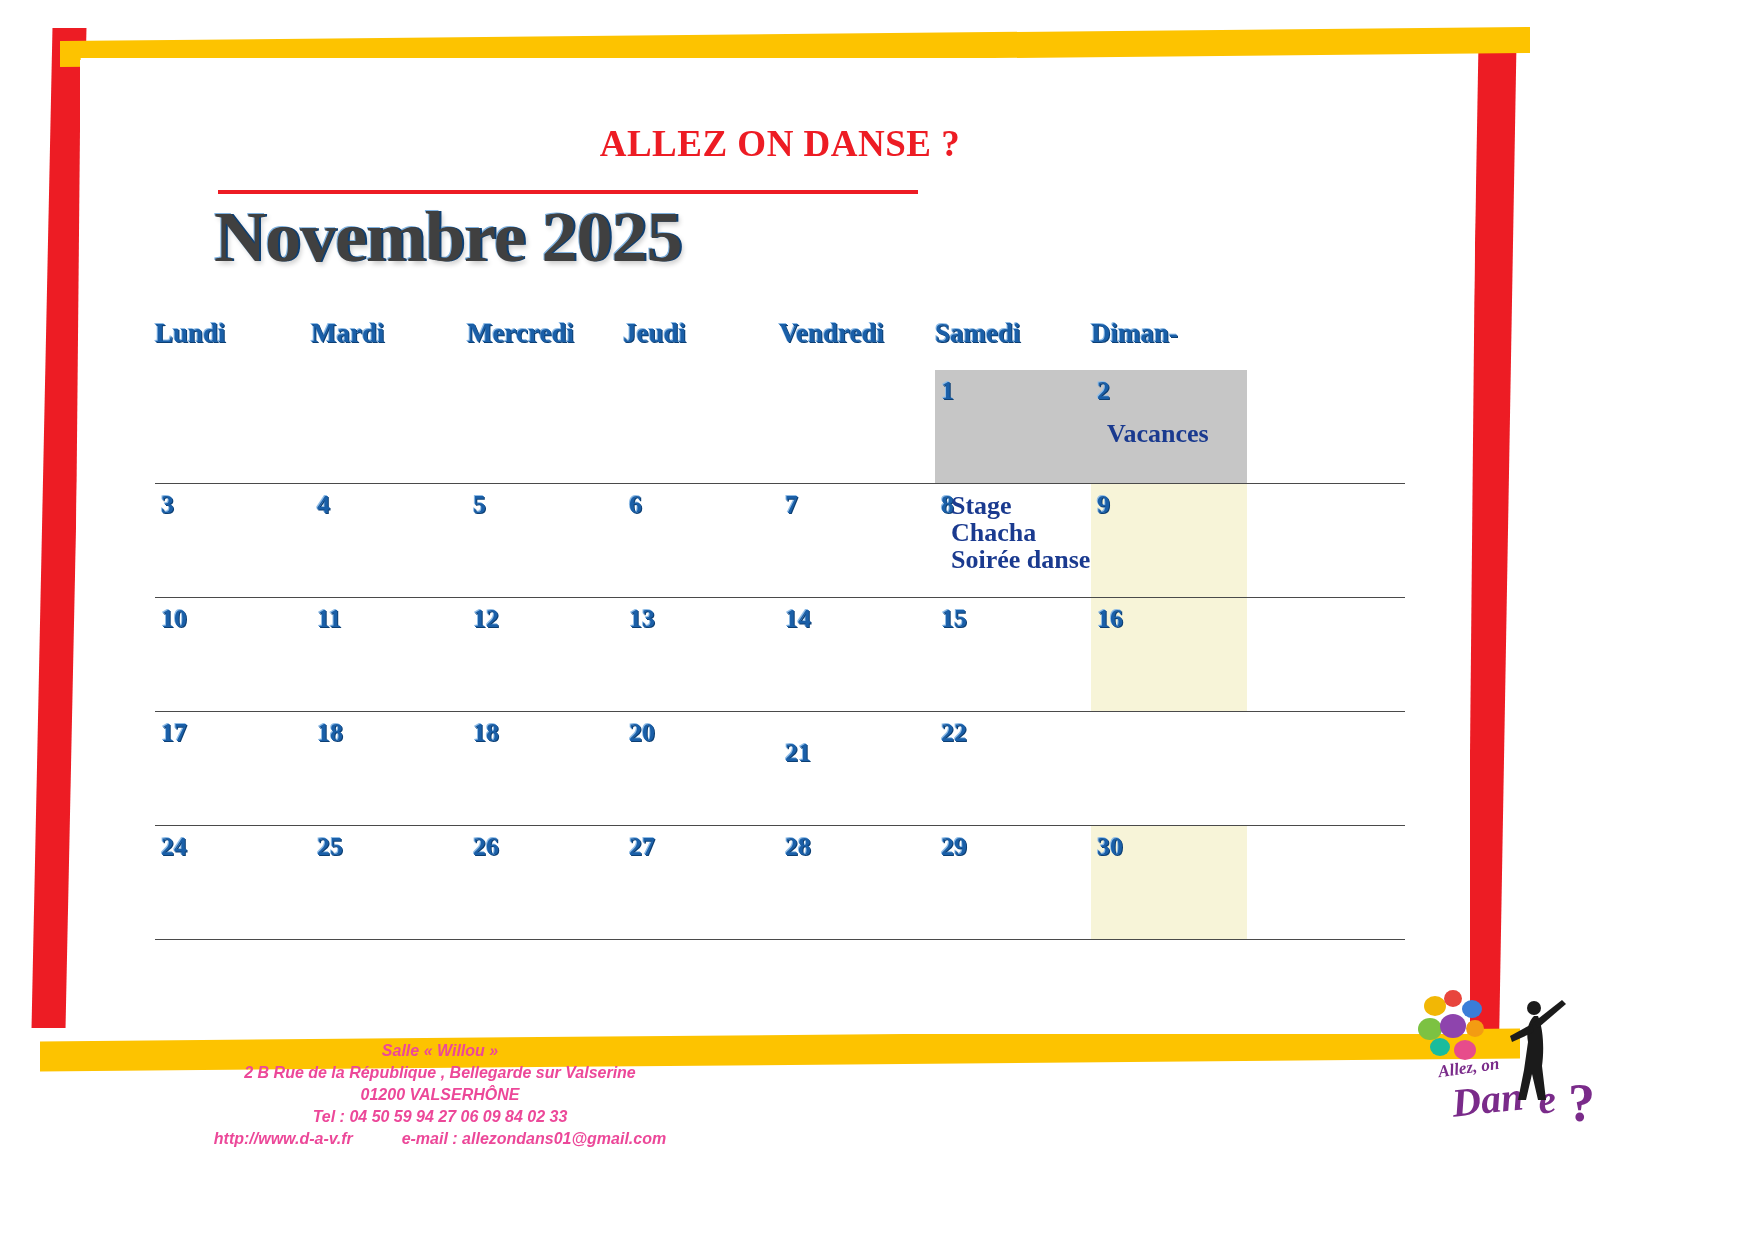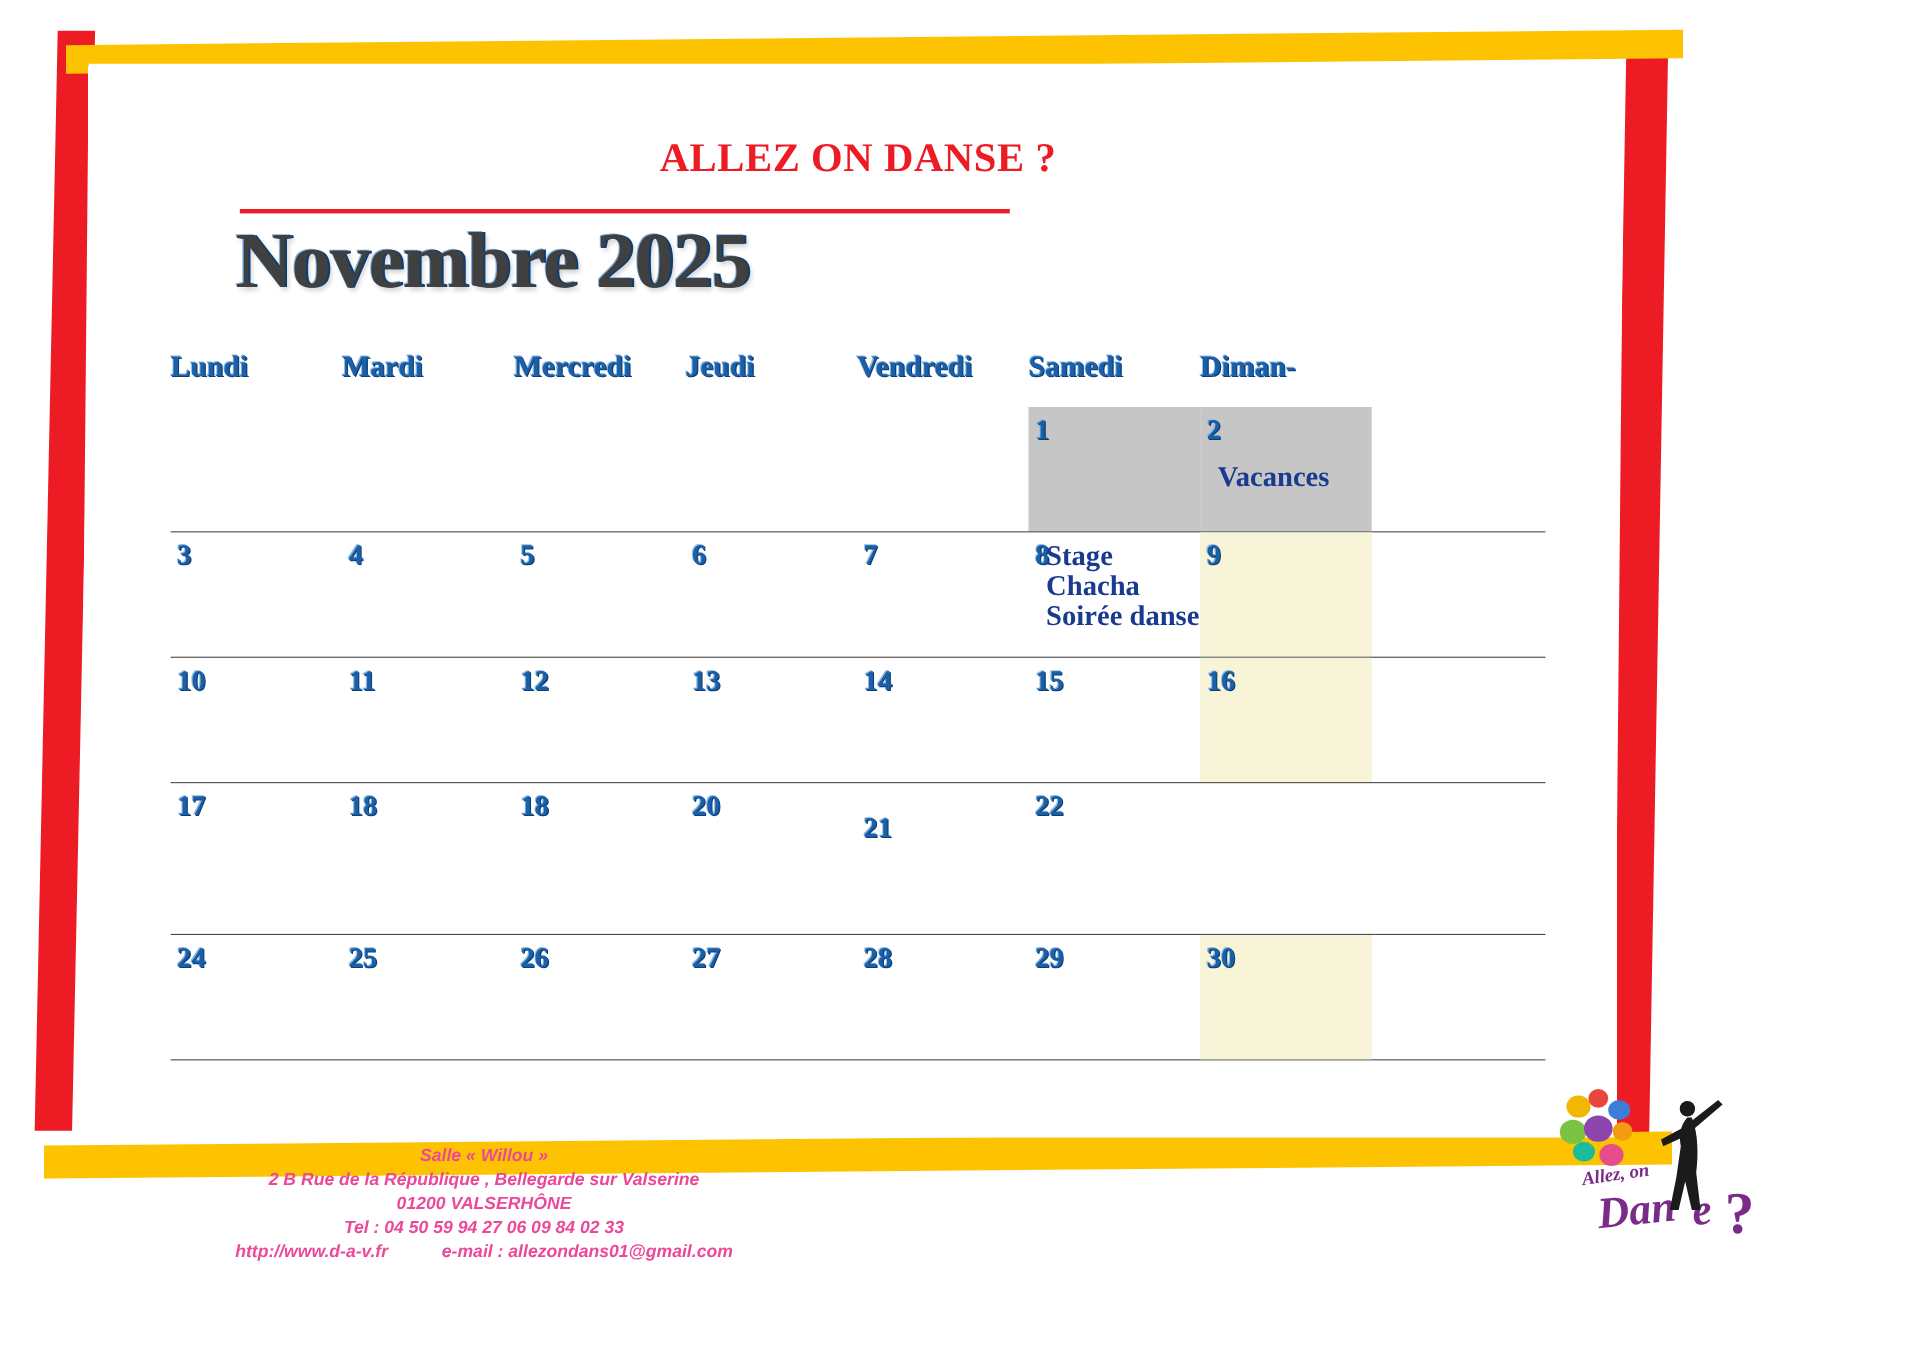--- a/index.html
+++ b/index.html
@@ -151,21 +151,21 @@
     text-shadow: 1px 1px 0 #0d3f73, -1px -1px 0 #8fbce6;
     white-space: nowrap;
   }
 
   .week {
     position: relative;
     height: 113px;
     border-top: 1.5px solid #4a4a4a;
   }
   .week.first { border-top: none; }
-  .week.last-border { border-bottom: 1.5px solid #4a4a4a; margin-top: 24px; }
+  .week.last-border { border-bottom: 1.5px solid #4a4a4a; }
 
   .cell {
     position: absolute;
     top: 0;
     height: 113px;
     box-sizing: border-box;
   }
   .daynum {
     position: absolute;
     left: 6px;

